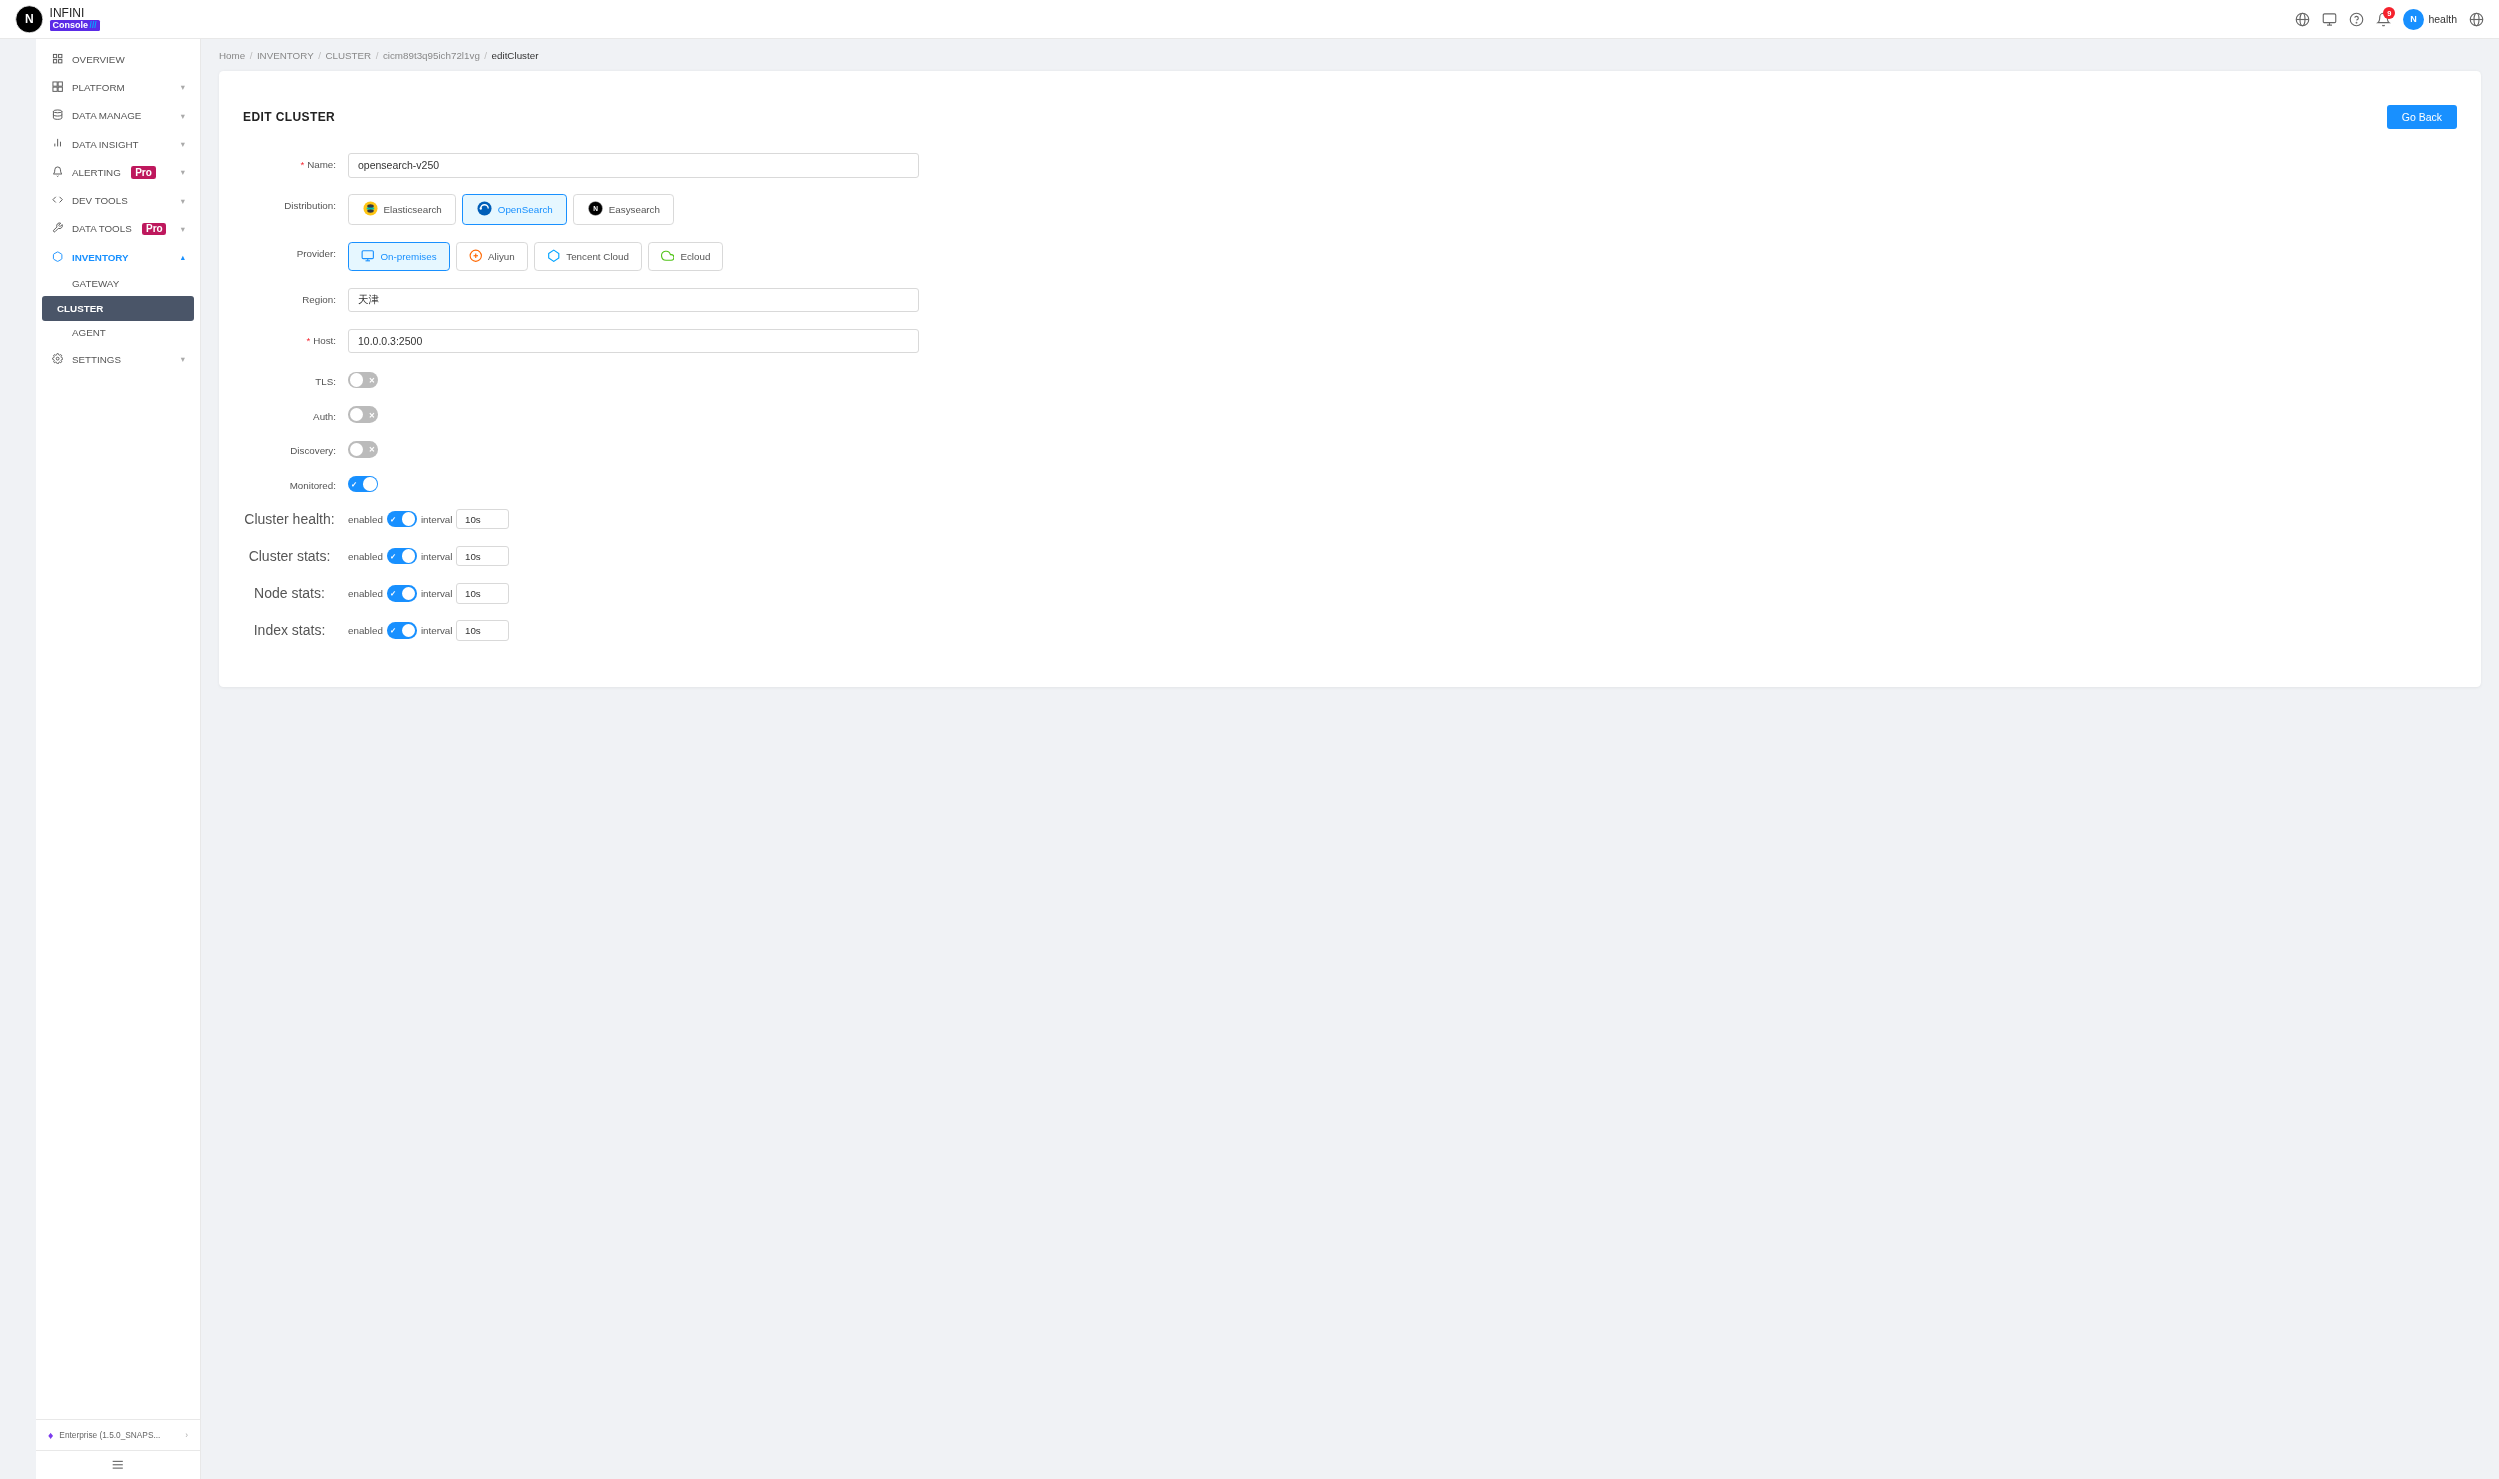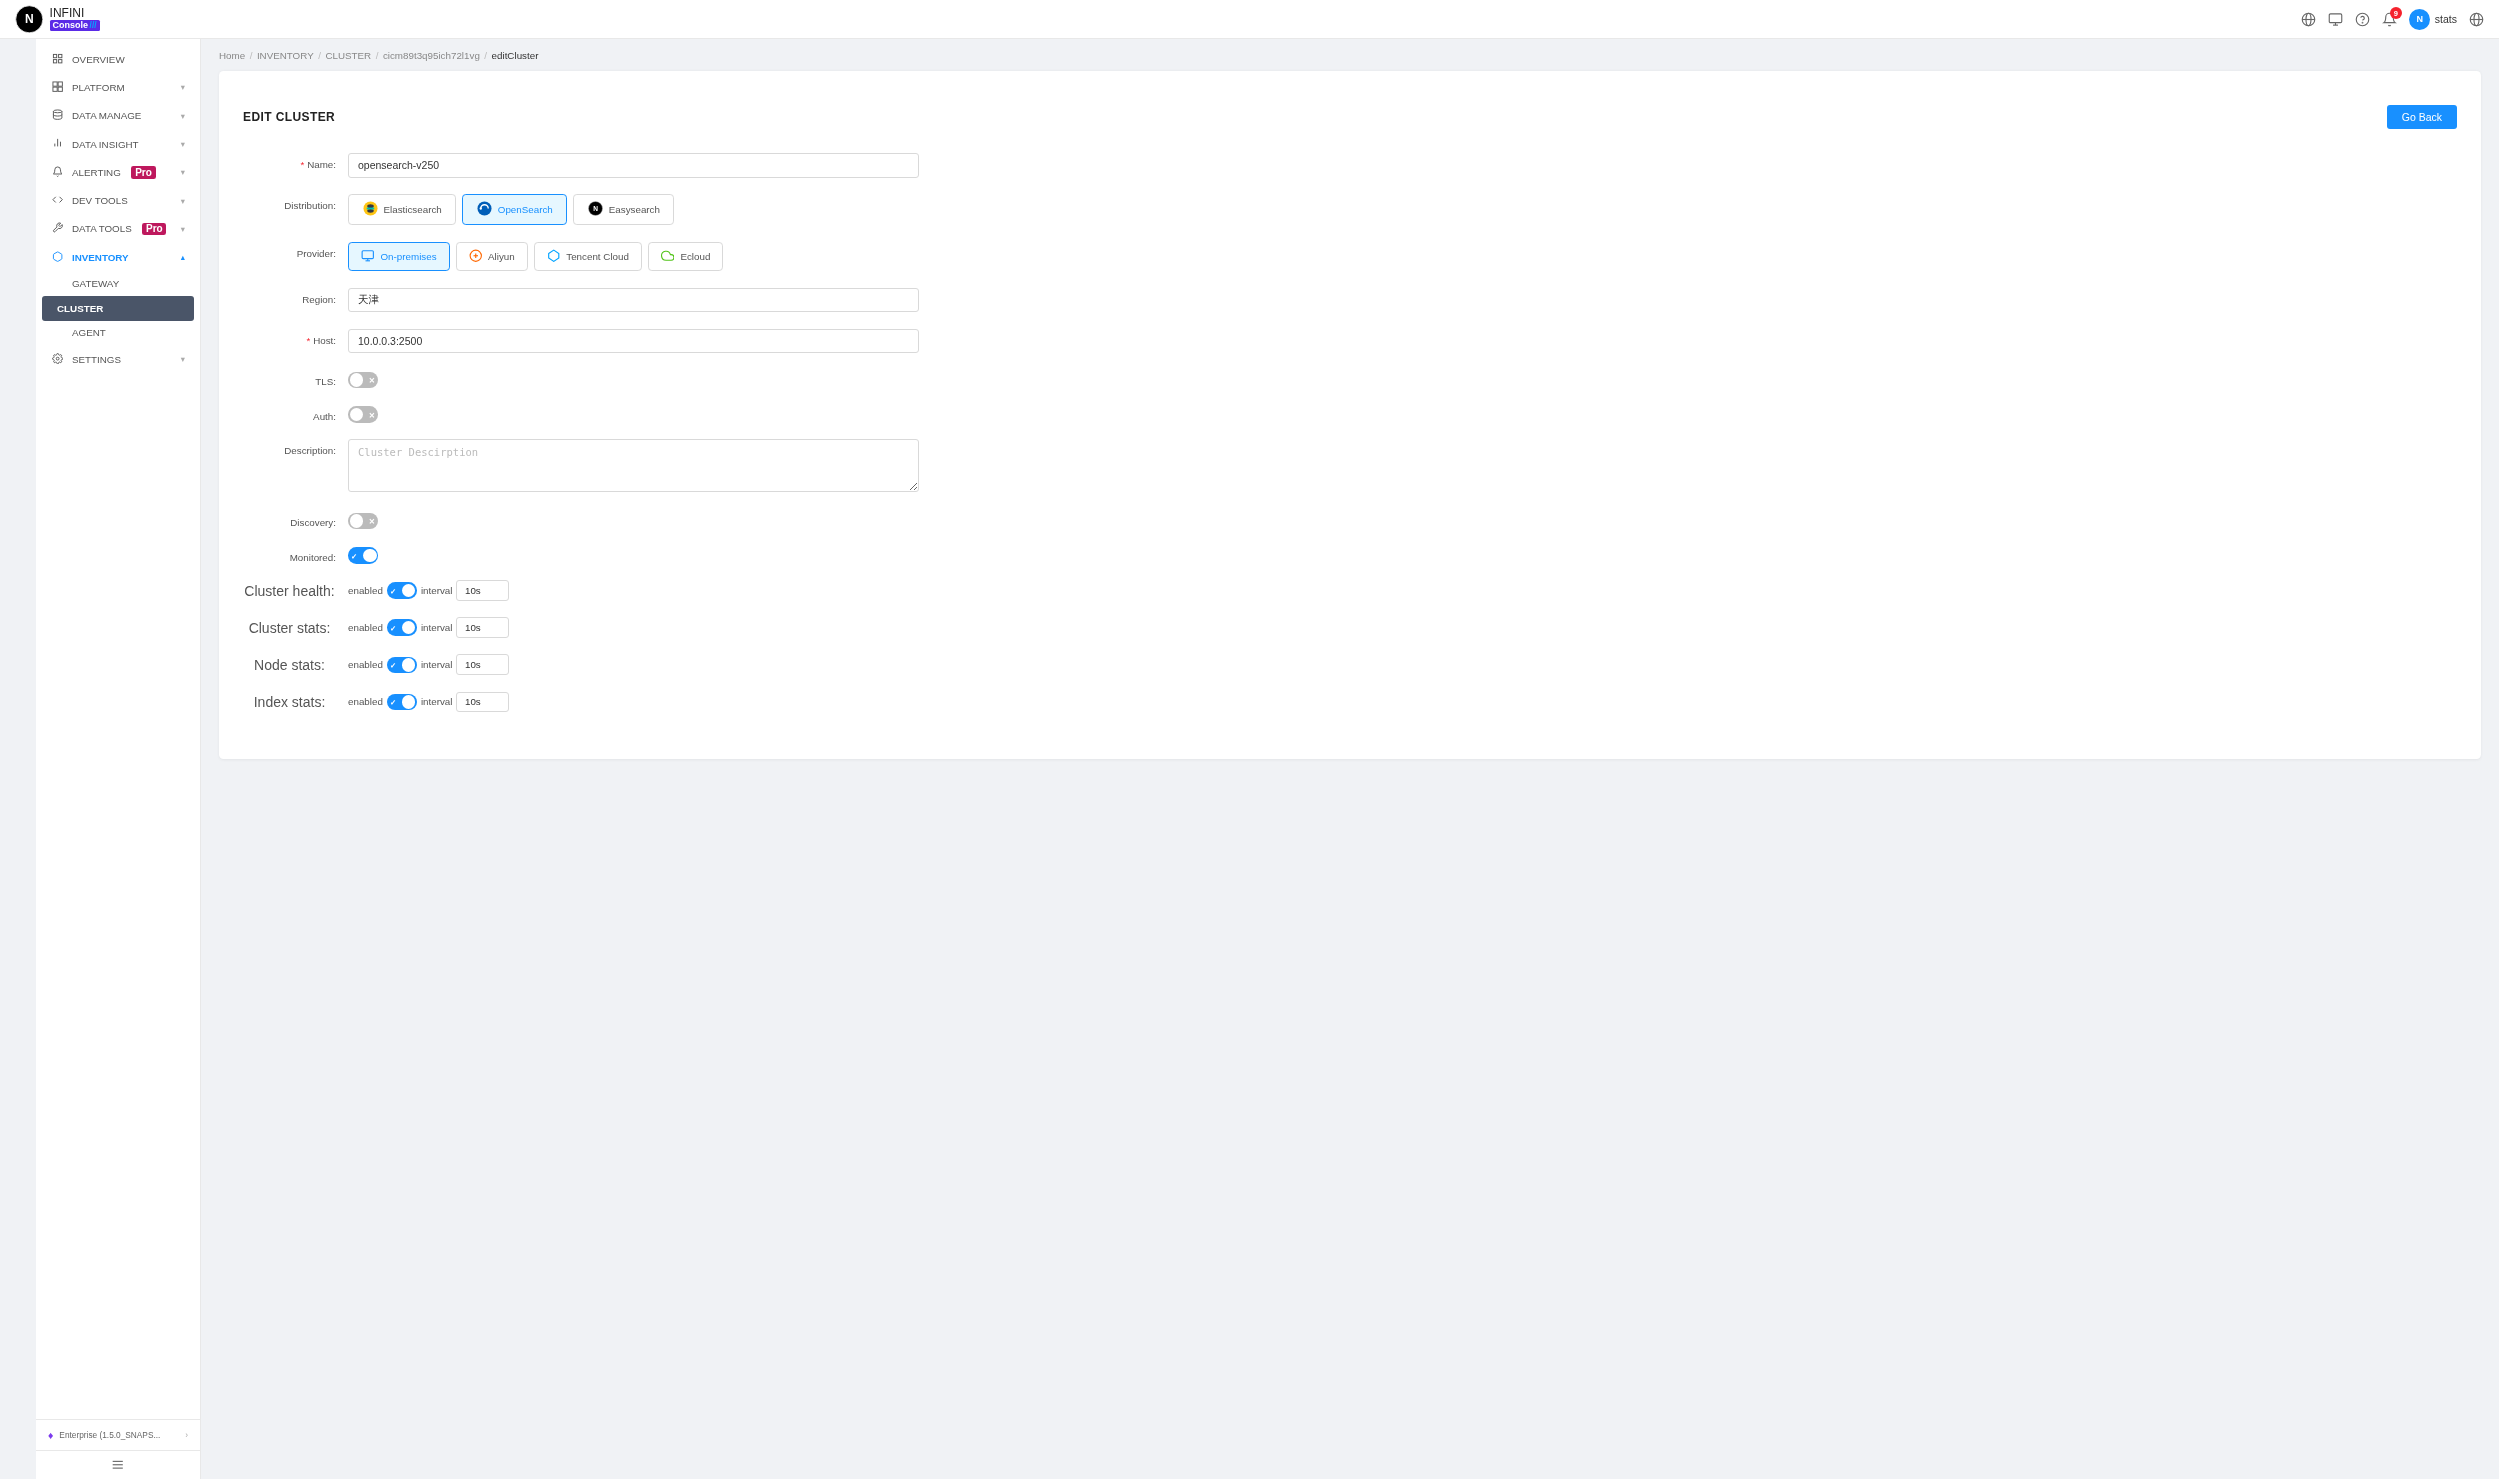--- a/index.html
+++ b/index.html
@@ -131,21 +131,21 @@
       </button>
       <button class="top-icon-btn" title="Notifications">
         <svg width="15" height="15" viewBox="0 0 24 24" fill="none" stroke="#666" stroke-width="1.8">
             <path d="M18 8A6 6 0 0 0 6 8c0 7-3 9-3 9h18s-3-2-3-9"></path>
             <path d="M13.73 21a2 2 0 0 1-3.46 0"></path>
           </svg>
         <span class="badge">9</span>
       </button>
       <button class="avatar-btn">
         <div class="avatar-circle">N</div>
-        <span>stats</span>
+        <span>health</span>
       </button>
       <button class="top-icon-btn" title="Language">
         <svg width="15" height="15" viewBox="0 0 24 24" fill="none" stroke="#666" stroke-width="1.8">
             <circle cx="12" cy="12" r="10"></circle>
             <ellipse cx="12" cy="12" rx="4" ry="10"></ellipse>
             <line x1="2" y1="12" x2="22" y2="12"></line>
           </svg>
       </button>
     </div>
   </div>
@@ -429,26 +429,20 @@
             <label class="toggle-switch">
               <input type="checkbox" style="">
               <div class="toggle-track">
                 <span class="toggle-x">✕</span>
                 <div class="toggle-thumb"></div>
               </div>
             </label>
           </div>
         </div>
 
-        <div class="form-row">
-          <div class="form-label">Description:</div>
-          <div class="form-control">
-            <textarea class="text-input" placeholder="Cluster Descirption" style=""></textarea>
-          </div>
-        </div>
 
         <div class="form-row">
           <div class="form-label">Discovery:</div>
           <div class="form-control">
             <label class="toggle-switch">
               <input type="checkbox" style="">
               <div class="toggle-track">
                 <span class="toggle-x">✕</span>
                 <div class="toggle-thumb"></div>
               </div>

